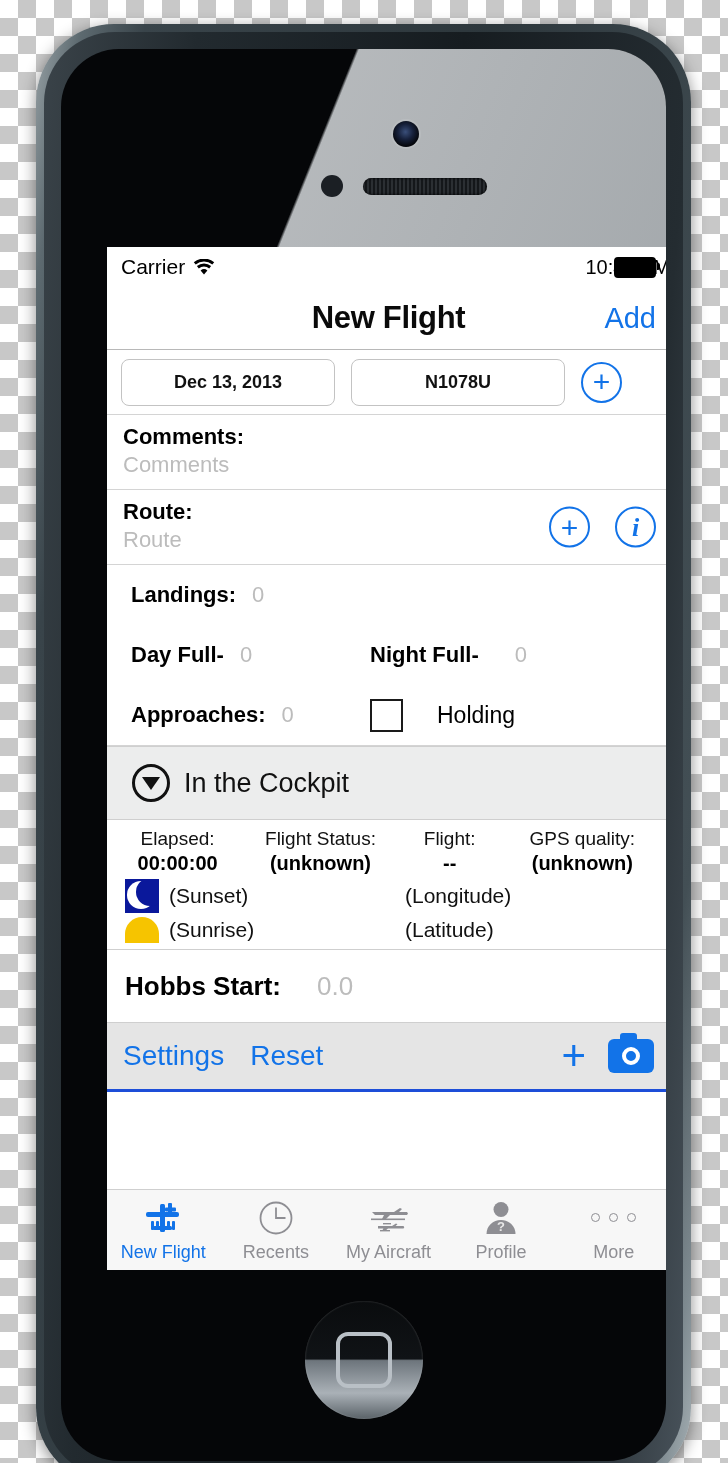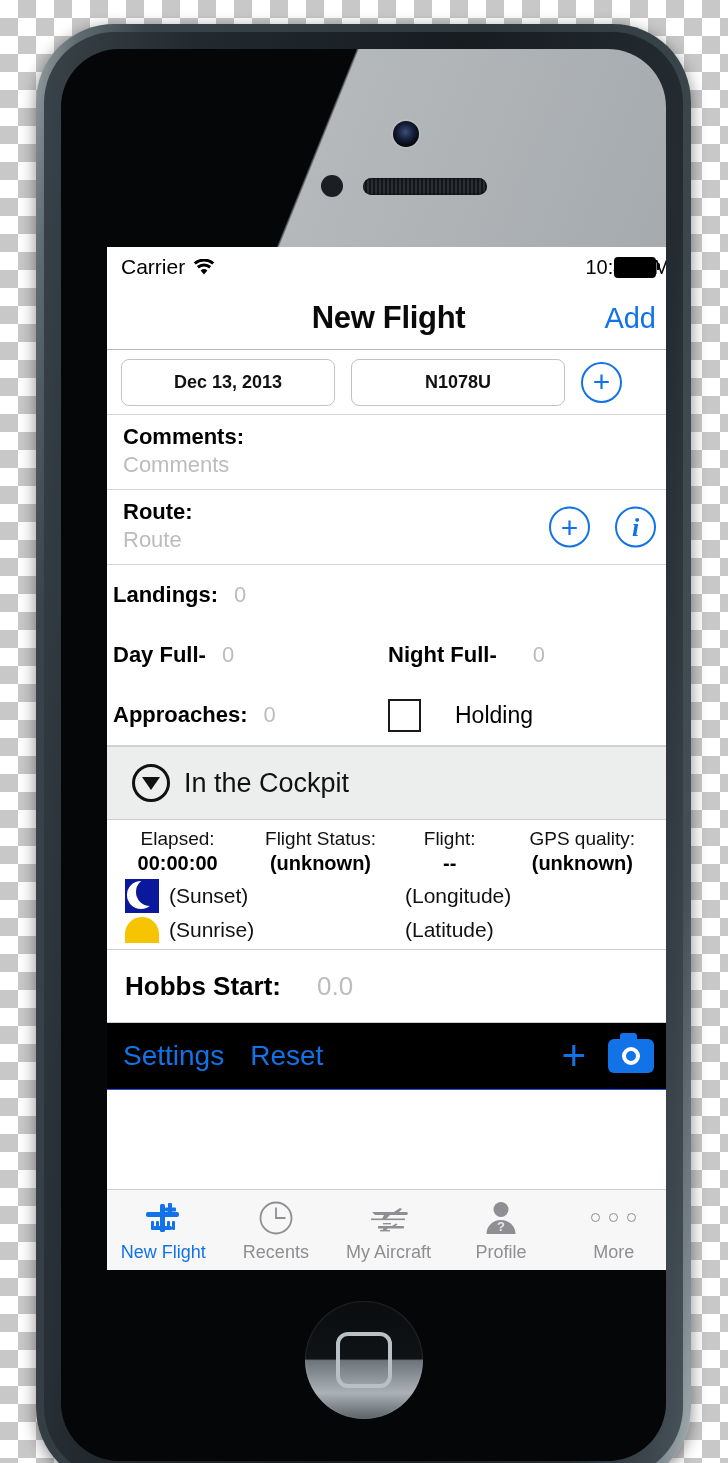--- a/index.html
+++ b/index.html
@@ -98,21 +98,21 @@
     display:flex;align-items:center;justify-content:center;color:#1273e8;
     font-size:30px;line-height:1;box-sizing:border-box;flex:0 0 auto;
   }
   .circ.info{font-family:"Liberation Serif",serif;font-style:italic;font-weight:bold;font-size:26px;}
 
   .lblock{padding:8px 16px 10px 16px;border-bottom:1px solid #d4d4d4;position:relative;}
   .blabel{font-size:22px;font-weight:bold;color:#000;line-height:1.25;}
   .bplace{font-size:22px;color:#bcbcbc;line-height:1.3;}
   .routeicons{position:absolute;right:14px;top:50%;transform:translateY(-50%);display:flex;gap:25px;}
 
-  .numrow{height:60px;display:flex;align-items:center;padding:0 6px;}
+  .numrow{height:60px;display:flex;align-items:center;padding:0 24px;}
   .nlabel{font-size:22px;font-weight:bold;color:#000;}
   .nval{font-size:22px;color:#bcbcbc;margin-left:16px;}
   .col2{margin-left:auto;display:flex;align-items:center;width:276px;gap:20px;}
   .chk{width:33px;height:33px;border:2px solid #1a1a1a;background:#fff;box-sizing:border-box;}
   .chklabel{font-size:23px;font-weight:normal;margin-left:14px;color:#000;}
 
   
   .cockpit{
     height:72px;display:flex;align-items:center;gap:14px;padding:0 25px;
     background:#eceded;border-top:1px solid #cfcfcf;border-bottom:1px solid #cfcfcf;
@@ -136,21 +136,21 @@
   .moonicon:before{content:"";position:absolute;left:2px;top:2px;width:28px;height:28px;border-radius:50%;background:#fff;}
   .moonicon:after{content:"";position:absolute;left:11px;top:-1px;width:28px;height:28px;border-radius:50%;background:#0a189b;}
   .suntext{font-size:21px;color:#111;}
   .geotext{font-size:21px;color:#111;}
 
   .hobbs{height:72px;display:flex;align-items:center;padding:0 18px;border-bottom:1px solid #cfcfcf;}
   .hlabel{font-size:26px;font-weight:bold;color:#000;}
   .hval{font-size:26px;color:#bcbcbc;margin-left:36px;}
 
   
-  .toolbar{height:66px;display:flex;align-items:center;padding:0 16px;background:#000000;border-bottom:1px solid #1d4ed8;}
+  .toolbar{height:66px;display:flex;align-items:center;padding:0 16px;background:#e5e5e5;border-bottom:3px solid #1d4ed8;}
   .tlink{font-size:28px;color:#1273e8;margin-right:26px;}
   .tright{margin-left:auto;display:flex;align-items:center;gap:22px;}
   .plusico{font-size:42px;color:#1273e8;line-height:.7;font-weight:300;}
   .camico{width:46px;height:34px;background:#1273e8;border-radius:6px;position:relative;}
   .camico:before{content:"";position:absolute;left:12px;top:-6px;width:17px;height:7px;background:#1273e8;border-radius:3px 3px 0 0;}
   .camico:after{content:"";position:absolute;left:50%;top:50%;transform:translate(-50%,-50%);
                 width:18px;height:18px;border:4px solid #fff;border-radius:50%;box-sizing:border-box;}
 
   
   .tabbar{margin-top:auto;height:80px;display:flex;background:#f7f7f7;border-top:1px solid #cfcfcf;}

